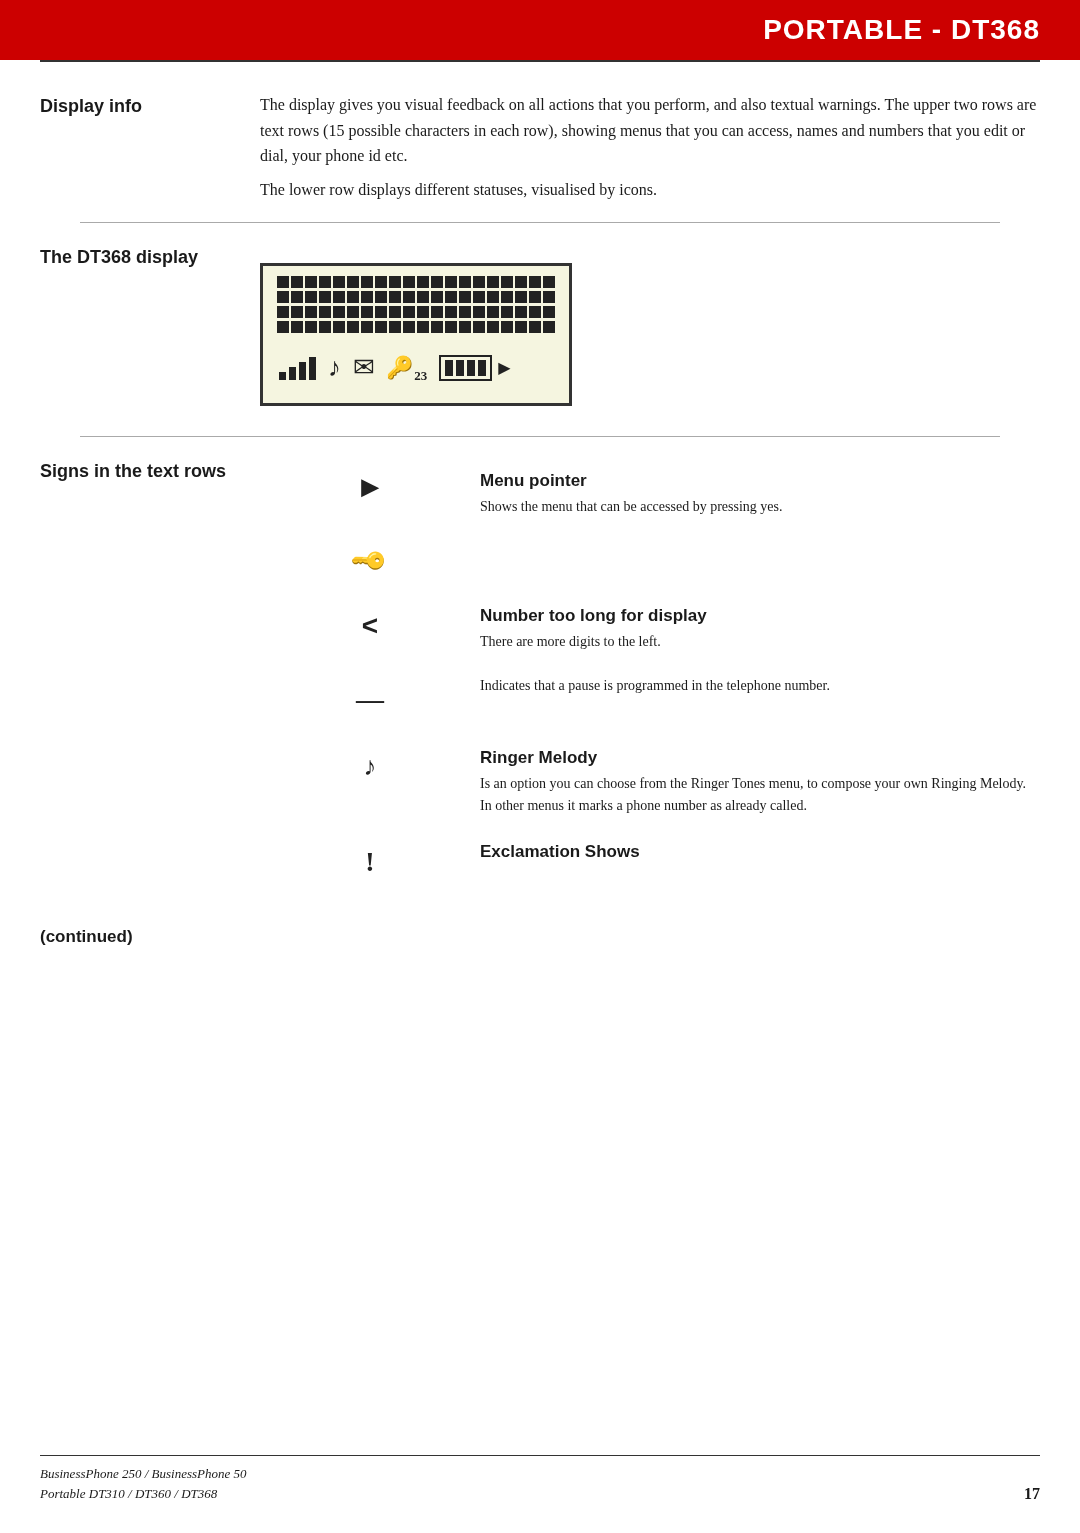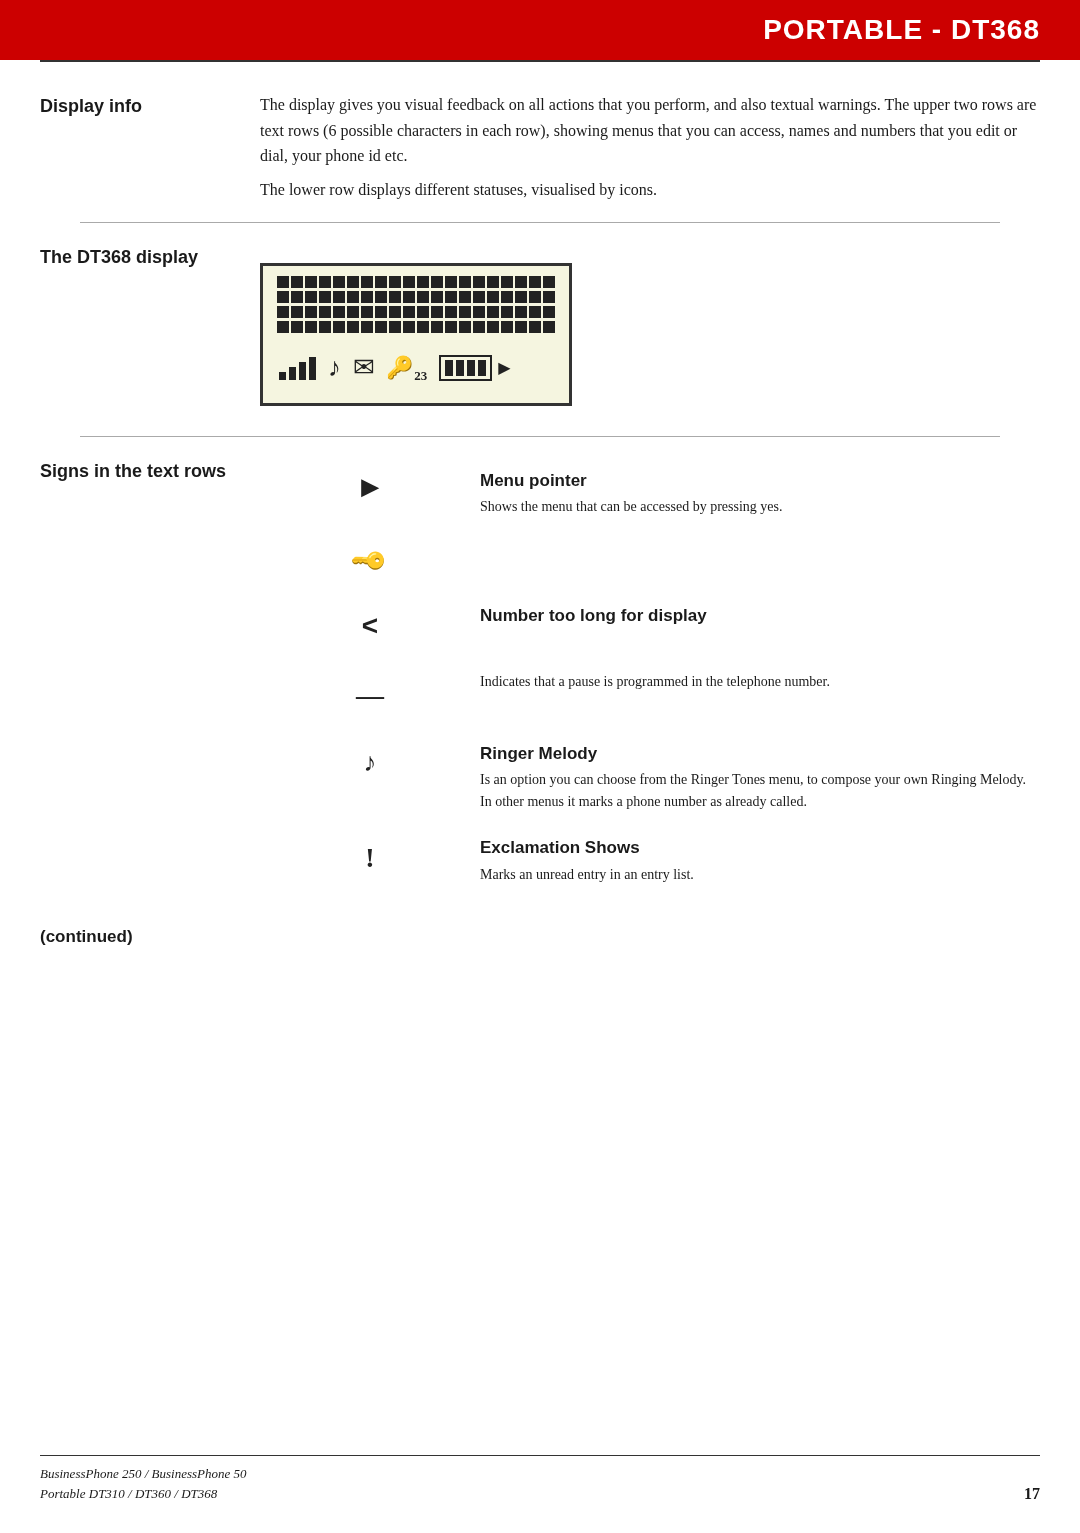--- a/index.html
+++ b/index.html
@@ -143,21 +143,21 @@
   <span>PORTABLE - DT368</span>
 </div>
 
 <hr class="top-rule">
 
 <div class="content">
 
   <div class="section-row">
     <div class="section-label">Display info</div>
     <div class="section-body">
-      <p>The display gives you visual feedback on all actions that you perform, and also textual warnings. The upper two rows are text rows (6 possible characters in each row), showing menus that you can access, names and numbers that you edit or dial, your phone id etc.</p>
+      <p>The display gives you visual feedback on all actions that you perform, and also textual warnings. The upper two rows are text rows (15 possible characters in each row), showing menus that you can access, names and numbers that you edit or dial, your phone id etc.</p>
       <p style="margin-top:8px;">The lower row displays different statuses, visualised by icons.</p>
     </div>
   </div>
 
   <hr class="divider">
 
   <div class="section-row">
     <div class="section-label">
       <span>The DT368 display</span>
     </div>
@@ -310,20 +310,21 @@
           <span style="font-size:24px; color:#222; display:inline-block; transform:rotate(45deg);">🔑</span>
         </div>
       </div>
 
       <div class="sign-item">
         <div class="sign-symbol">
           <span style="font-size:28px; color:#222; font-family:Arial,sans-serif; font-weight:bold;">&lt;</span>
         </div>
         <div class="sign-content">
           <div class="sign-title">Number too long for display</div>
+          <div class="sign-desc">There are more digits to the left.</div>
         </div>
       </div>
 
       <div class="sign-item">
         <div class="sign-symbol">
           <span style="font-size:28px; color:#222; font-weight:bold;">—</span>
         </div>
         <div class="sign-content">
           <div class="sign-desc">Indicates that a pause is programmed in the telephone number.</div>
         </div>
@@ -338,21 +339,20 @@
           <div class="sign-desc">Is an option you can choose from the Ringer Tones menu, to compose your own Ringing Melody. In other menus it marks a phone number as already called.</div>
         </div>
       </div>
 
       <div class="sign-item">
         <div class="sign-symbol">
           <span style="font-size:28px; color:#222; font-weight:bold;">!</span>
         </div>
         <div class="sign-content">
           <div class="sign-title">Exclamation Shows</div>
-          <div class="sign-desc">Marks an unread entry in an entry list.</div>
         </div>
       </div>
 
     </div>
   </div>
 
   <div class="continued">(continued)</div>
 
 </div>
 

